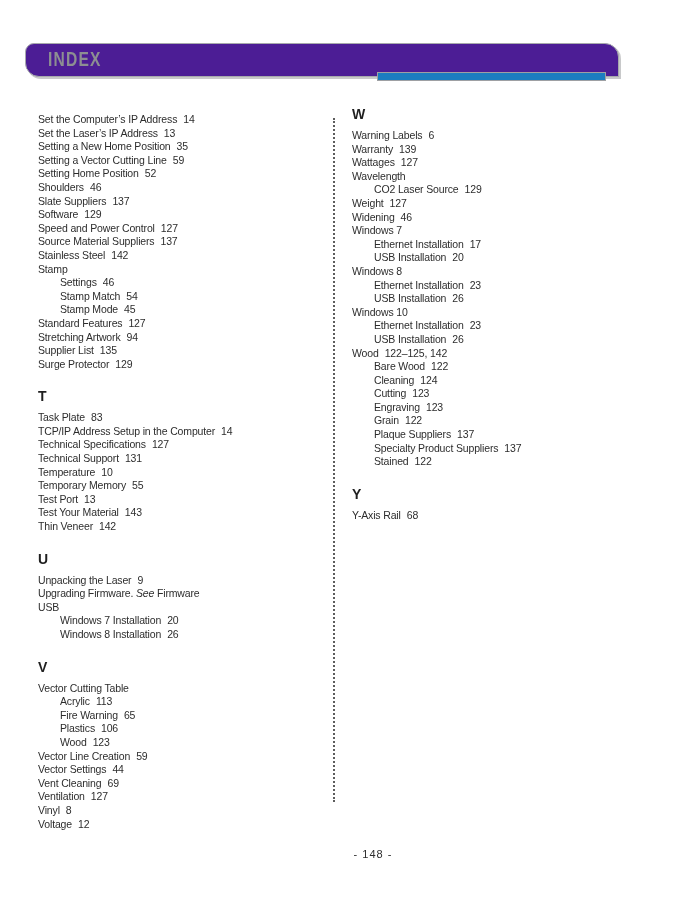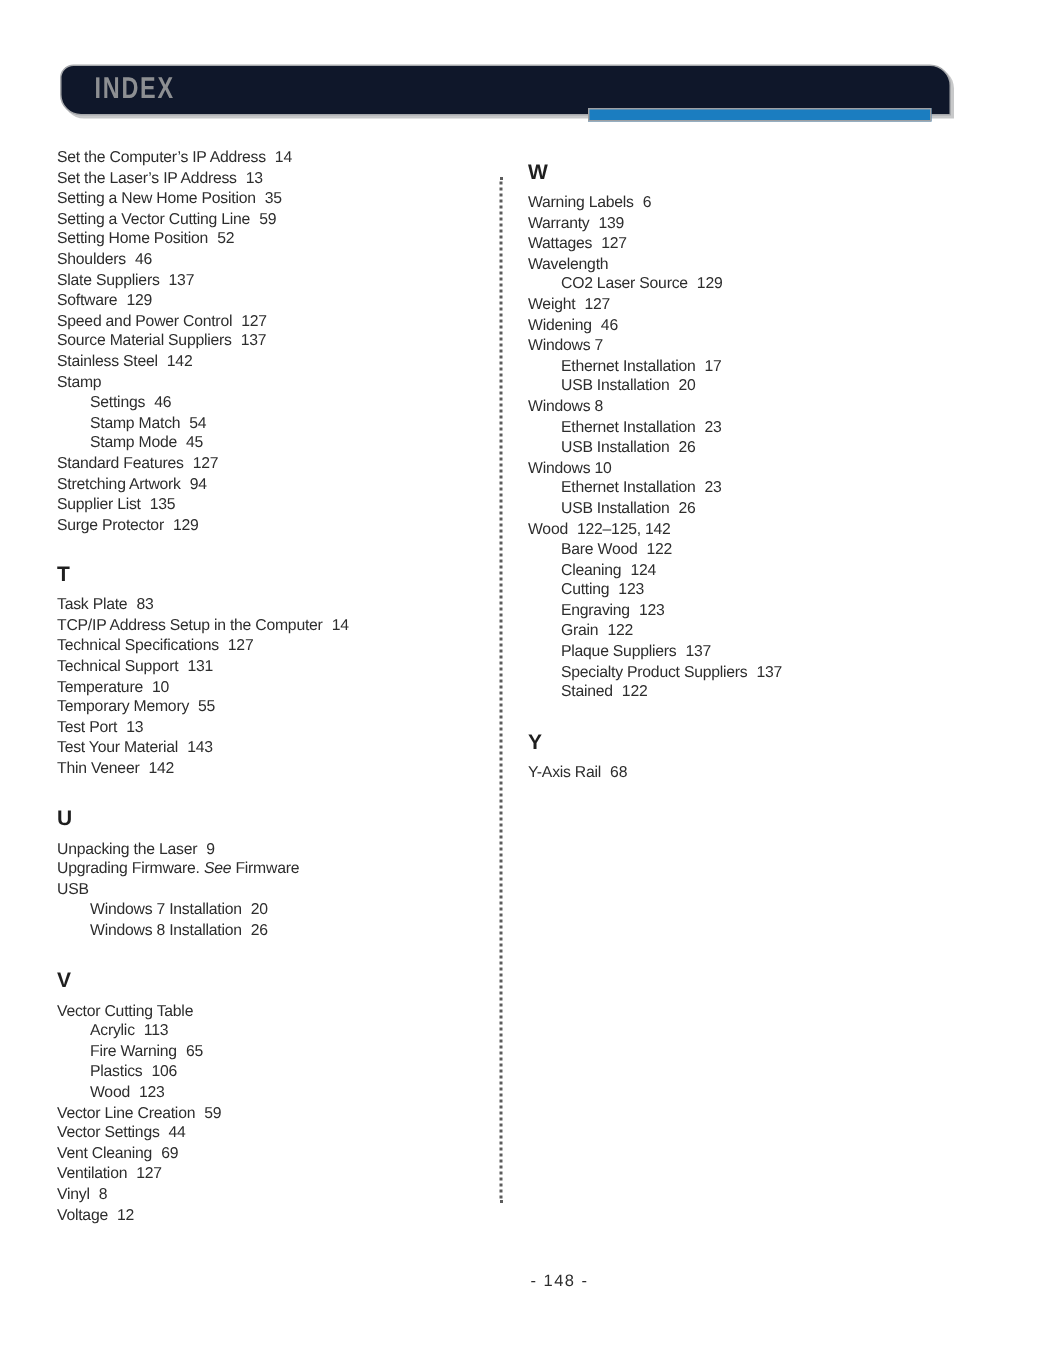--- a/index.html
+++ b/index.html
@@ -8,23 +8,23 @@
     background: #ffffff;
     font-family: "Liberation Sans", sans-serif;
     color: #2d2d2d;
     position: relative;
     overflow: hidden;
   }
 
   
   .banner {
     position: absolute;
-    left: 40px; top: 43px;
+    left: 25px; top: 43px;
     width: 592px; height: 32px;
-    background: #0f172a;
+    background: #4c1d95;
     border: 1px solid #a7a9ac;
     border-radius: 9px 14px 0 14px;
     box-shadow: 2px 2px 0 rgba(154,156,159,0.55);
   }
   .banner-title {
     position: absolute;
     left: 22px; top: 50%;
     transform: translateY(-52%) scaleX(0.78);
     transform-origin: left center;
     font-size: 20px;
@@ -37,21 +37,21 @@
     position: absolute;
     right: 12px; bottom: -5px;
     width: 227px; height: 7px;
     background: #1b7dc0;
     border: 1px solid #9ea0a3;
   }
 
   
   .col {
     position: absolute;
-    top: 99px;
+    top: 113px;
     width: 292px;
   }
   .col-left  { left: 38px; }
   .col-right { left: 352px; top: 106px; }
 
   .divider {
     position: absolute;
     left: 333px; top: 118px;
     height: 684px; width: 0;
     border-left: 2px dotted #5c5c5c;

